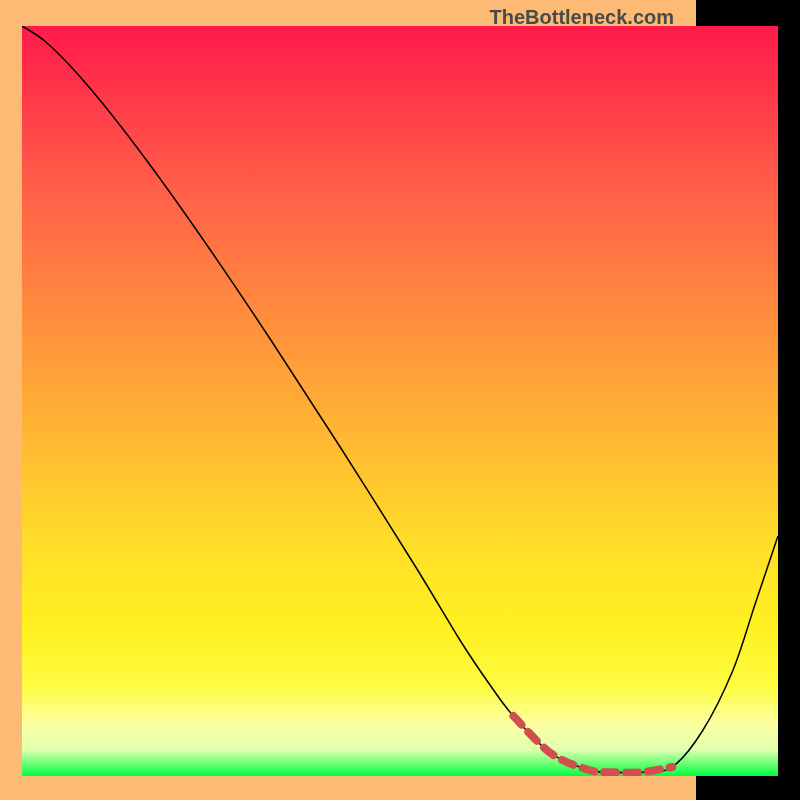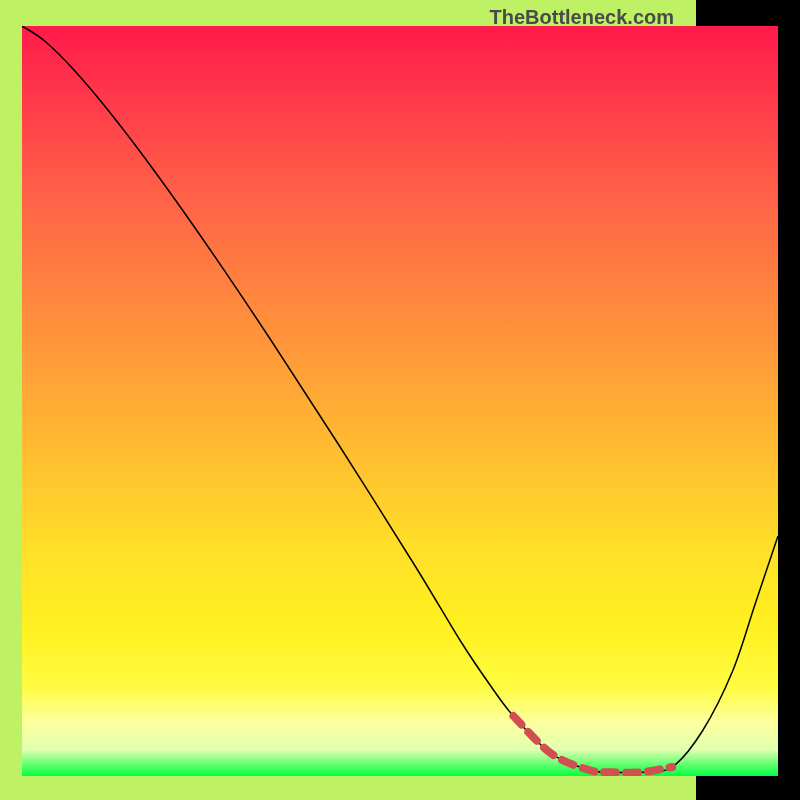--- a/index.html
+++ b/index.html
@@ -1,17 +1,17 @@
 <!DOCTYPE html>
 <html><head>
 <meta charset="utf-8">
 <style>
 * { margin: 0; padding: 0; box-sizing: border-box; }
 html, body { width: 800px; height: 800px; background: #000; overflow: hidden; }
-.container { position: relative; width: 696px; height: 800px; background: #bef264; }
+.container { position: relative; width: 696px; height: 800px; background: #fdba74; }
 .watermark { position: absolute; top: 6px; right: 22px; color: #4a4a4a; font-family: Arial, sans-serif; font-size: 20px; font-weight: 600; z-index: 10; }
 .plot {
   position: absolute;
   left: 22px;
   top: 26px;
   width: 756px;
   height: 750px;
   background: linear-gradient(to bottom,
     #ff1a4a 0%,
     #ff3a4a 10%,

